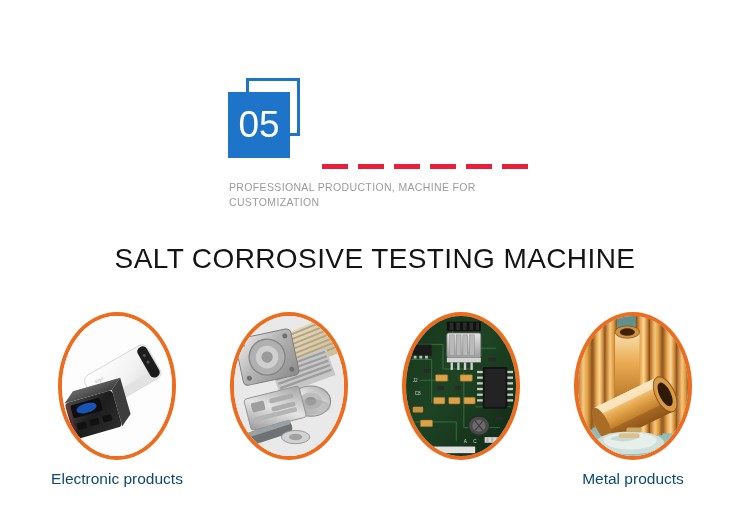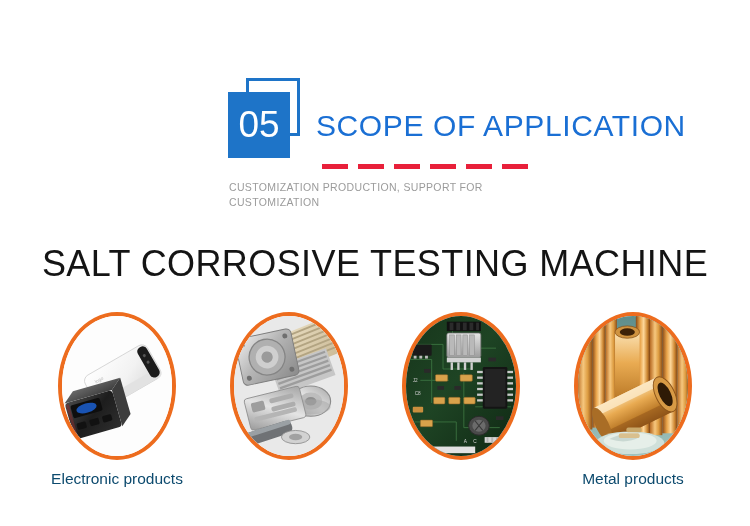--- a/index.html
+++ b/index.html
@@ -110,21 +110,21 @@
   }
 
   
   .main-heading {
     position: absolute;
     left: 0;
     top: 243px;
     width: 750px;
     text-align: center;
     color: #141414;
-    font-size: 36px;
+    font-size: 28px;
     font-weight: 400;
     letter-spacing: 0.4px;
     font-family: "Liberation Sans Narrow", "Liberation Sans", sans-serif;
   }
 
   
   .cards {
     position: absolute;
     left: 0;
     top: 312px;
@@ -168,32 +168,31 @@
 <div class="page">
 
   <div class="header">
 
     <div class="badge">
       <div class="badge-outline"></div>
       <div class="badge-fill"></div>
       <div class="badge-number">05</div>
     </div>
 
-    <div class="scope-title">SCOPE OF APPLICATION</div>
 
     <div class="dash-row">
       <span class="dash"></span>
       <span class="dash"></span>
       <span class="dash"></span>
       <span class="dash"></span>
       <span class="dash"></span>
       <span class="dash"></span>
     </div>
 
-    <div class="subtitle">CUSTOMIZATION PRODUCTION, SUPPORT FOR CUSTOMIZATION</div>
+    <div class="subtitle">PROFESSIONAL PRODUCTION, MACHINE FOR CUSTOMIZATION</div>
   </div>
 
   <div class="main-heading">SALT CORROSIVE TESTING MACHINE</div>
 
   <div class="cards">
 
     <div class="card">
       <div class="circle">
         <svg viewBox="0 0 118 148" preserveAspectRatio="xMidYMid slice">
           <defs>

